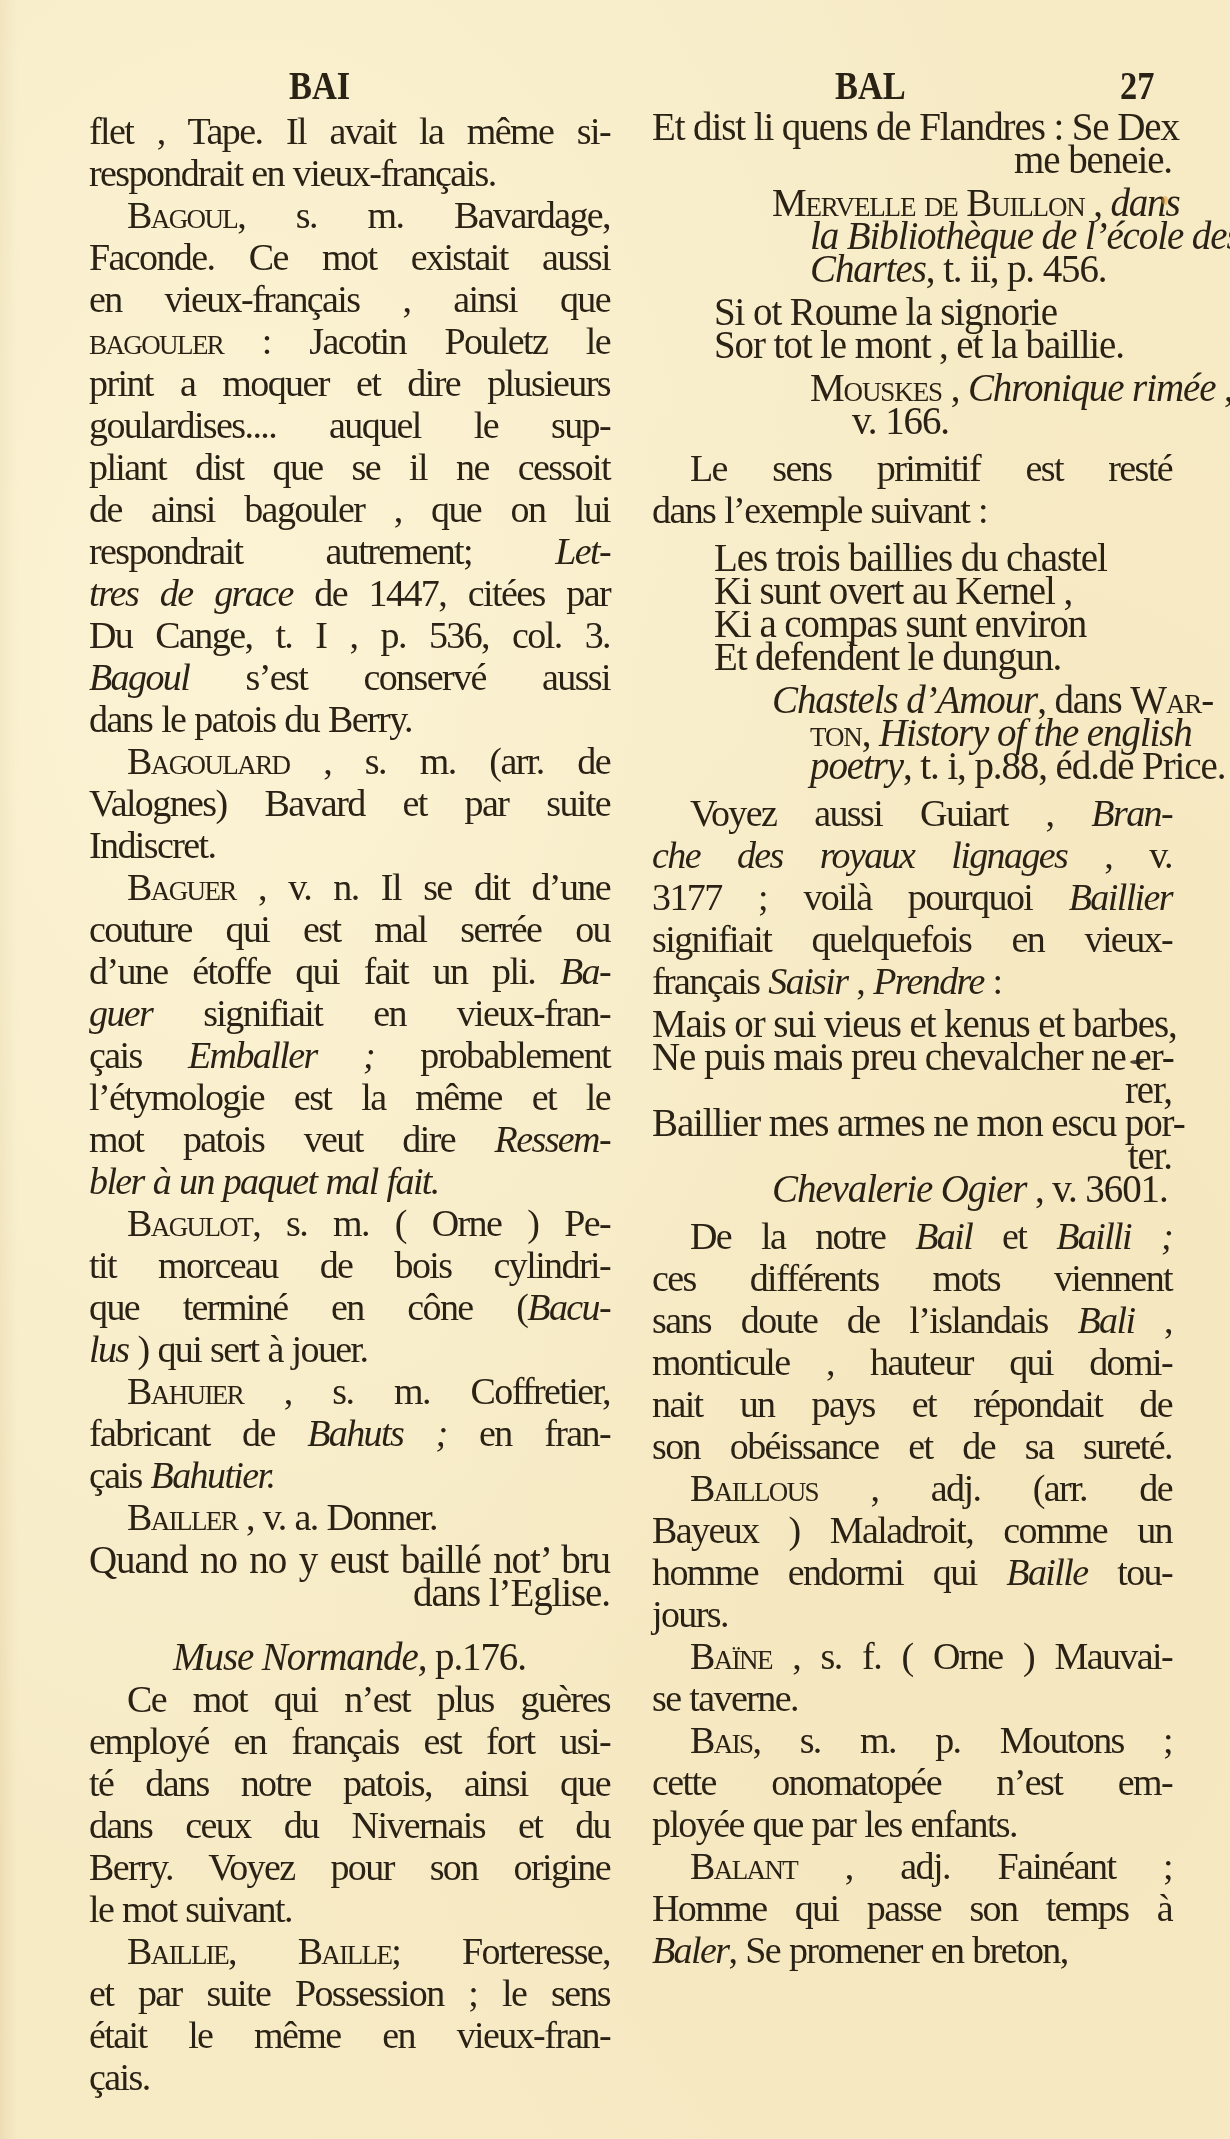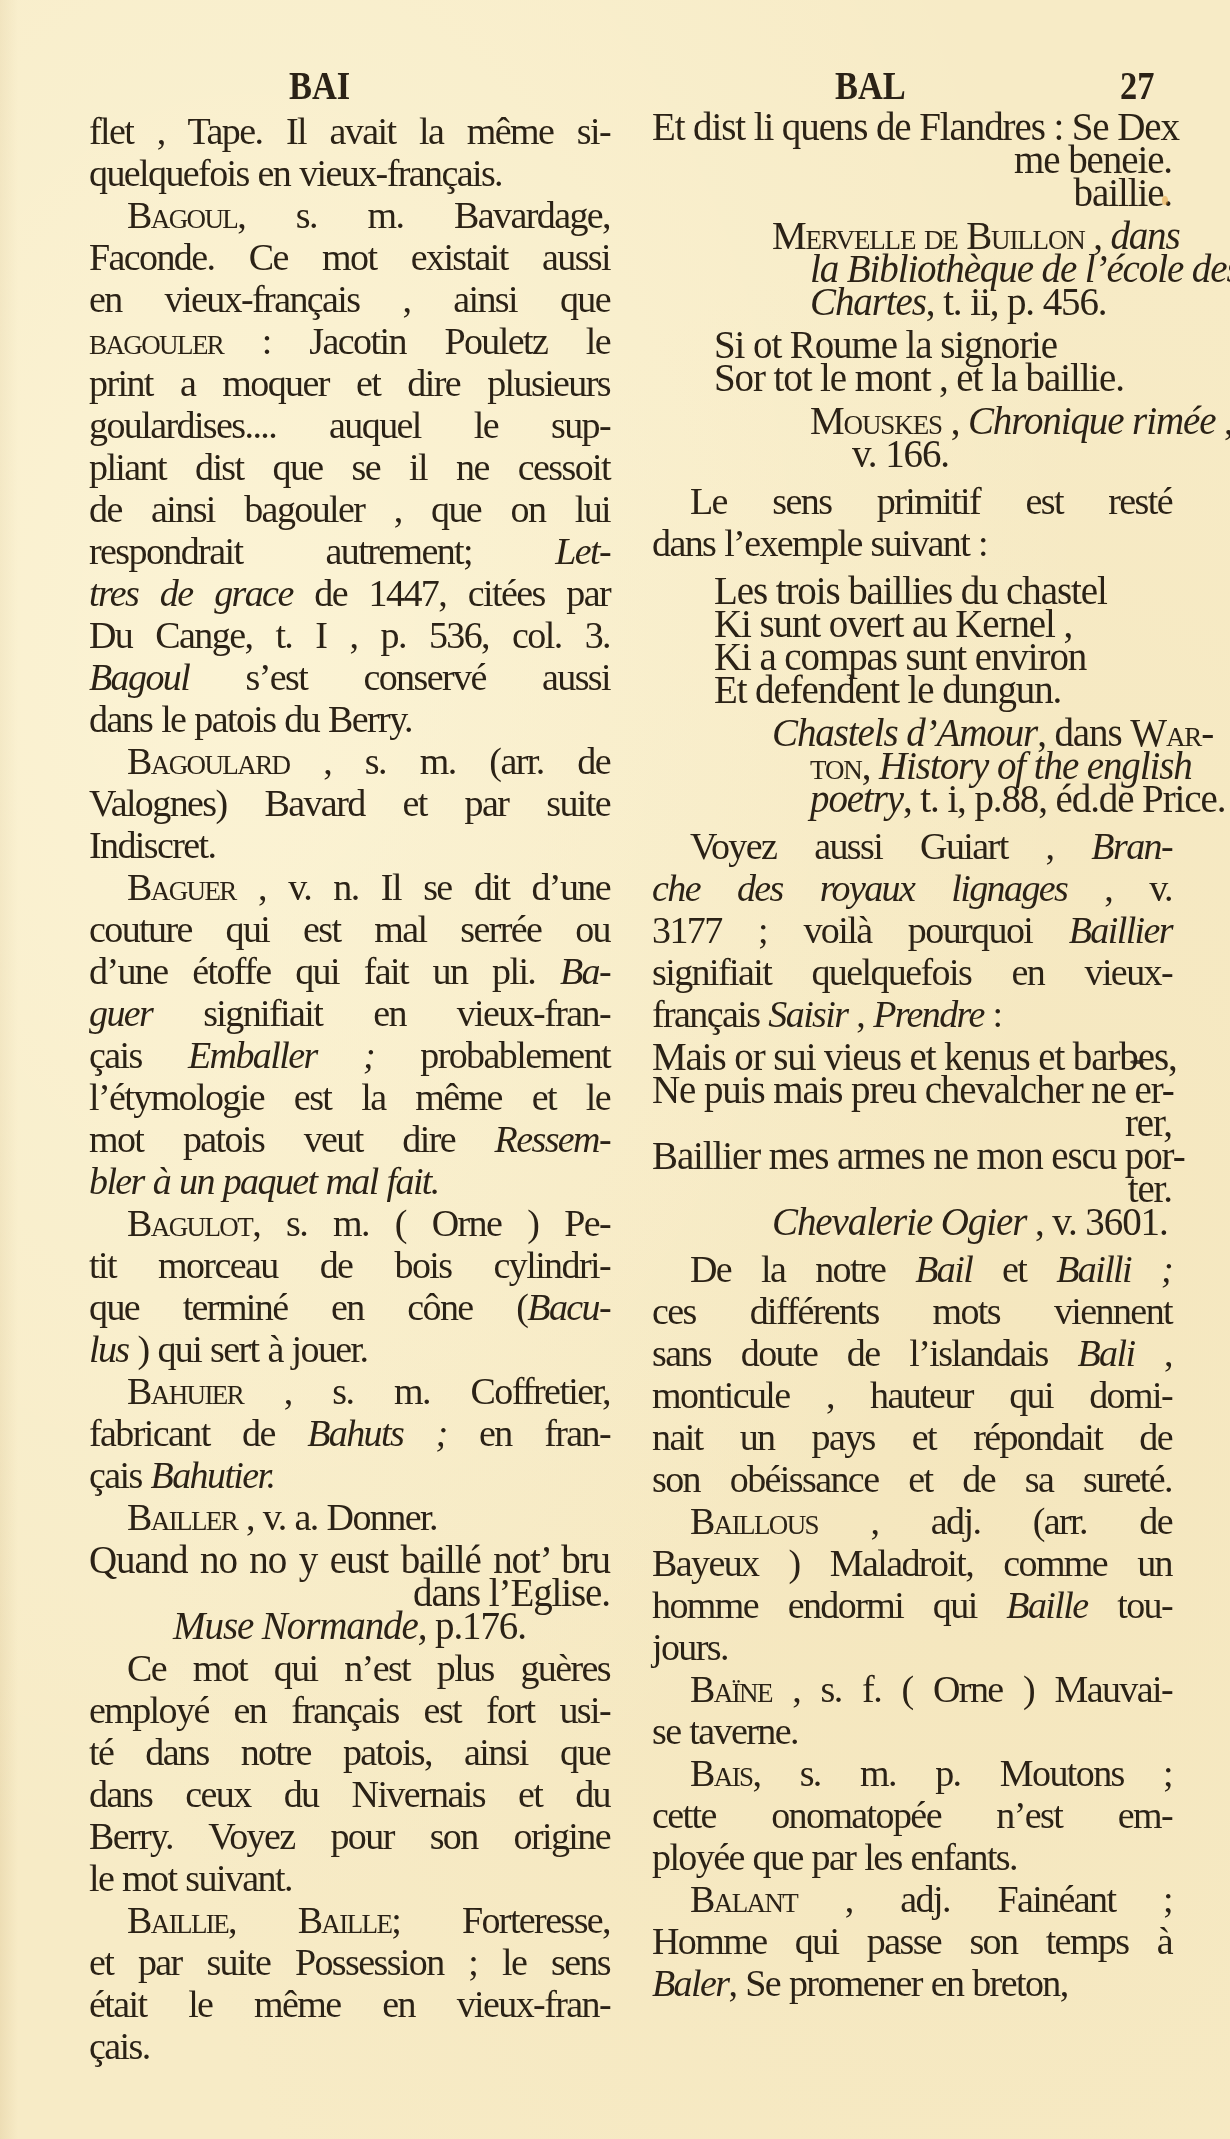--- a/index.html
+++ b/index.html
@@ -23,21 +23,21 @@
   .col { position: absolute; top: 110px; }
   .col-left { left: 77px; width: 521px; }
   .col-right { left: 640px; width: 520px; }
 
   .ln {
     display: block; white-space: nowrap; overflow: visible;
     text-align: justify; text-align-last: justify;
   }
   .ln.last { text-align-last: left; }
   .ln.right { text-align: right; text-align-last: right; }
-  .ln.center { text-align: center; text-align-last: center; }
+  .ln.center { text-align: center; text-align-last: center; margin-top: 31px; }
 
   .body-ln { font-size: 38px; line-height: 42px; height: 42px; letter-spacing: -1.6px; word-spacing: 1px; }
   .small-ln { font-size: 39px; line-height: 33px; height: 33px; letter-spacing: -1.1px; }
   .indent { padding-left: 38px; }
   .cite-indent { padding-left: 120px; }
   .cite-indent2 { padding-left: 158px; }
   .verse-indent { padding-left: 62px; }
   .gap-s { margin-top: 10px; }
   .gap-m { margin-top: 5px; }
 
@@ -49,21 +49,21 @@
 </head>
 <body>
 
 <div class="page">
   <div class="running-head" style="left:277px">BAI</div>
   <div class="running-head" style="left:823px">BAL</div>
   <div class="running-head" style="left:1108px">27</div>
 
   <div class="col col-left" id="col-left">
       <div class="ln body-ln"><span>flet , Tape. Il avait la même si-</span></div>
-      <div class="ln body-ln last"><span>quelquefois en vieux-français.</span></div>
+      <div class="ln body-ln last"><span>respondrait en vieux-français.</span></div>
       <div class="ln body-ln indent"><span class="sc">Bagoul</span><span>, s. m. Bavardage,</span></div>
       <div class="ln body-ln"><span>Faconde. Ce mot existait aussi</span></div>
       <div class="ln body-ln"><span>en vieux-français , ainsi que</span></div>
       <div class="ln body-ln"><span class="sc">bagouler</span><span> : Jacotin Pouletz le</span></div>
       <div class="ln body-ln"><span>print a moquer et dire plusieurs</span></div>
       <div class="ln body-ln"><span>goulardises.... auquel le sup-</span></div>
       <div class="ln body-ln"><span>pliant dist que se il ne cessoit</span></div>
       <div class="ln body-ln"><span>de ainsi bagouler , que on lui</span></div>
       <div class="ln body-ln"><span>respondrait autrement; </span><span class="it">Let-</span></div>
       <div class="ln body-ln"><span class="it">tres de grace</span><span> de 1447, citées par</span></div>
@@ -99,21 +99,20 @@
       <div class="ln body-ln"><span>Berry. Voyez pour son origine</span></div>
       <div class="ln body-ln last"><span>le mot suivant.</span></div>
       <div class="ln body-ln indent"><span class="sc">Baillie</span><span>, </span><span class="sc">Baille</span><span>; Forteresse,</span></div>
       <div class="ln body-ln"><span>et par suite Possession ; le sens</span></div>
       <div class="ln body-ln"><span>était le même en vieux-fran-</span></div>
       <div class="ln body-ln last"><span>çais.</span></div>
     </div>
   <div class="col col-right" id="col-right">
       <div class="ln small-ln"><span>Et dist li quens de Flandres : Se Dex</span></div>
       <div class="ln small-ln right"><span>me beneie.</span></div>
-      <div class="ln small-ln right"><span>baillie.</span></div>
       <div class="ln small-ln cite-indent gap-s" style="letter-spacing: -1.15058px;"><span class="sc">Mervelle de Buillon</span><span> , </span><span class="it">dans</span></div>
       <div class="ln small-ln cite-indent2"><span class="it">la Bibliothèque de l’école des</span></div>
       <div class="ln small-ln cite-indent2 last"><span class="it">Chartes</span><span>, t. ii, p. 456.</span></div>
       <div class="ln small-ln verse-indent last gap-s"><span>Si ot Roume la signorie</span></div>
       <div class="ln small-ln verse-indent last"><span>Sor tot le mont , et la baillie.</span></div>
       <div class="ln small-ln cite-indent2 gap-s"><span class="sc">Mouskes</span><span> , </span><span class="it">Chronique rimée</span><span> ,</span></div>
       <div class="ln small-ln cite-indent2 last" style="padding-left: 200px;"><span>v. 166.</span></div>
       <div class="ln body-ln indent gap-s"><span>Le sens primitif est resté</span></div>
       <div class="ln body-ln last"><span>dans l’exemple suivant :</span></div>
       <div class="ln small-ln verse-indent last gap-s"><span>Les trois baillies du chastel</span></div>

